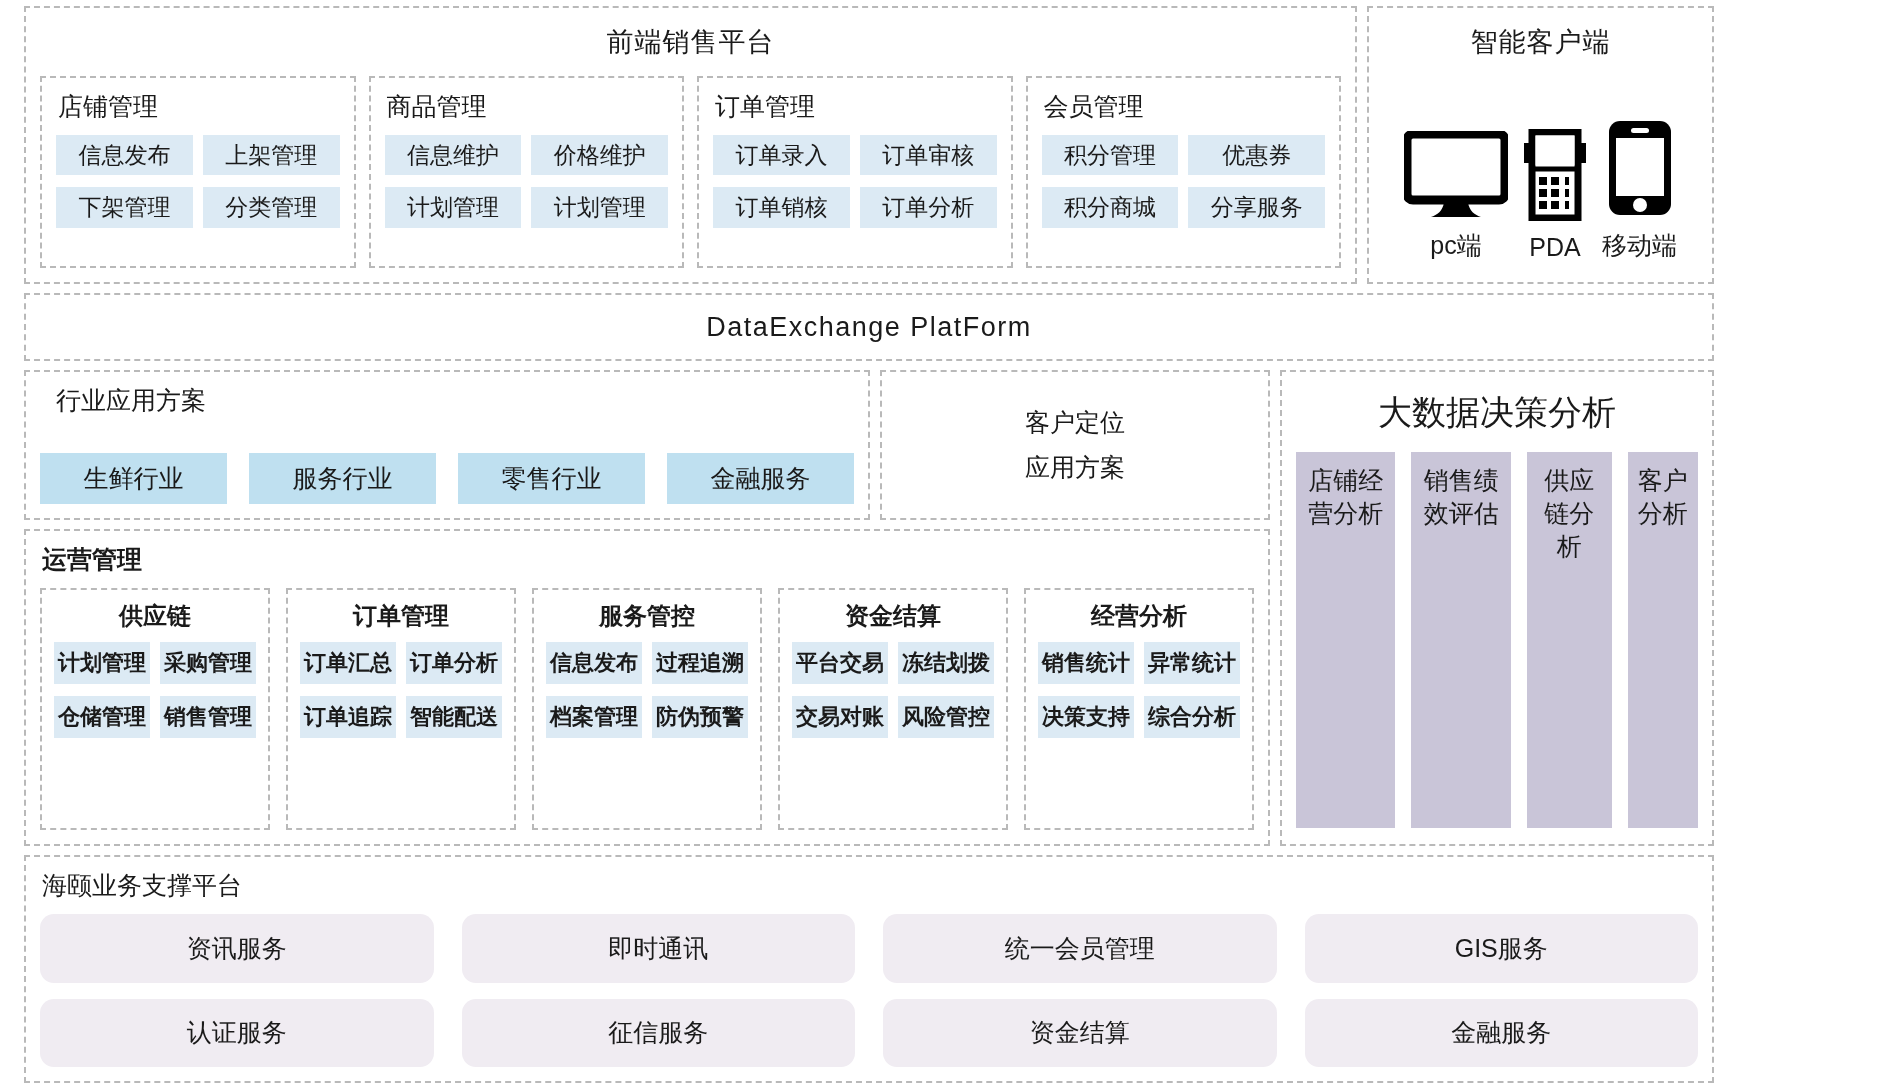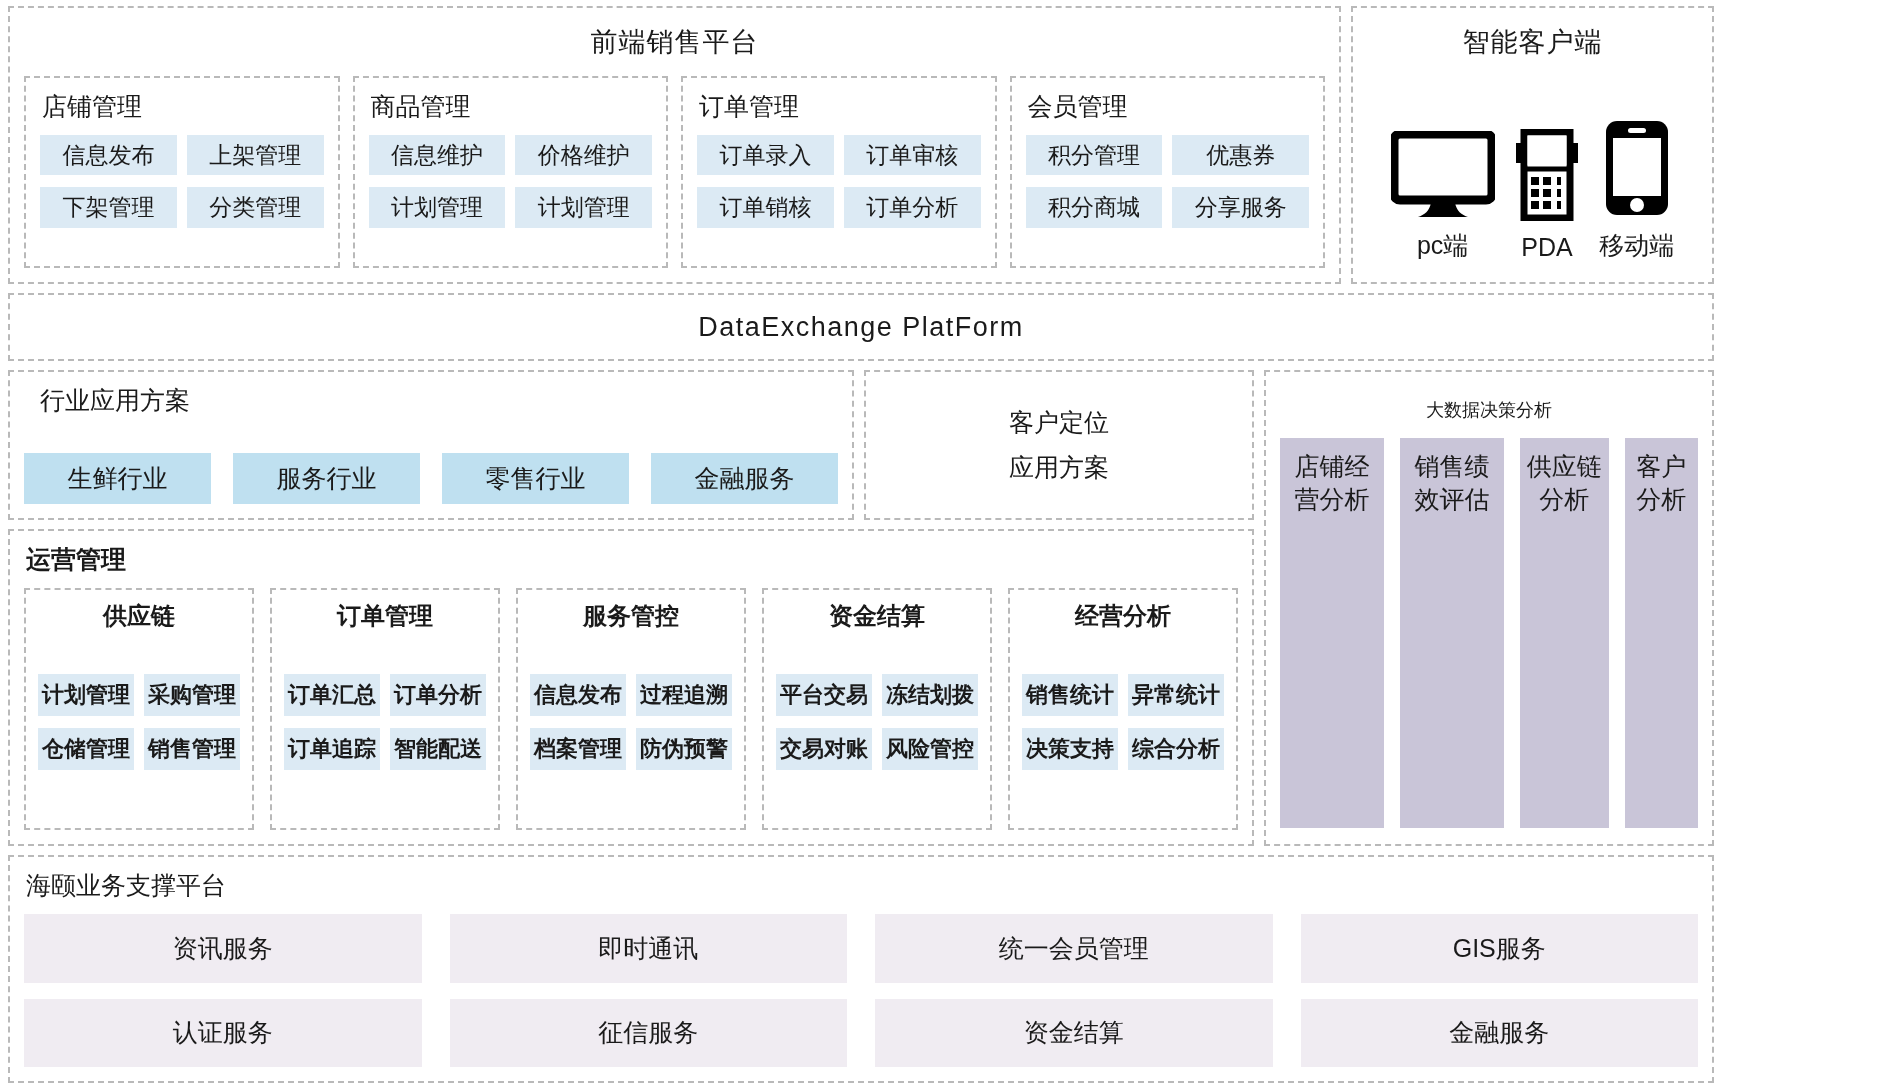--- a/index.html
+++ b/index.html
@@ -6,21 +6,21 @@
   html, body {
     margin: 0; padding: 0;
     background: #ffffff;
   }
   body {
     width: 1895px; height: 1091px;
     font-family: "Liberation Sans", "DejaVu Sans", sans-serif;
     color: #1a1a1a;
     overflow: hidden;
   }
-  .page { width: 1722px; height: 1091px; padding: 6px 8px 8px 8px; display: flex; flex-direction: column; gap: 9px; }
+  .page { width: 1722px; height: 1091px; padding: 6px 8px 8px 24px; display: flex; flex-direction: column; gap: 9px; }
 
   .dash { border: 2px dashed #b9b9b9; background: #fff; }
 
   
   .row1 { display: flex; gap: 10px; height: 278px; }
   .sales-platform { flex: 0 0 1333px; padding: 10px 14px 14px 14px; display: flex; flex-direction: column; }
   .section-title-center { text-align: center; font-size: 27px; letter-spacing: 1px; margin: 6px 0 16px 0; }
   .group-row { display: flex; gap: 13px; flex: 1; }
   .group { flex: 1; padding: 10px 14px 14px 14px; display: flex; flex-direction: column; }
   .group-title { font-size: 25px; margin: 2px 0 12px 2px; }
@@ -49,36 +49,36 @@
   .industry-title { font-size: 25px; margin: 2px 0 10px 16px; font-family: Liberation Serif, serif; }
   .industry-chips { display: flex; gap: 22px; flex: 1; align-items: flex-end; }
   .ind-chip { flex: 1; background: #bfe0f0; font-size: 25px; text-align: center; padding: 9px 4px; }
 
   .cust-pos { flex: 1; padding: 14px; display: flex; flex-direction: column; align-items: center; justify-content: center; gap: 12px; }
   .cust-pos div { font-size: 25px; }
 
   .ops { flex: 1; padding: 10px 14px 14px 14px; display: flex; flex-direction: column; font-weight: bold; }
   .ops-title { font-size: 25px; margin: 2px 0 12px 2px; }
   .ops-groups { display: flex; gap: 16px; flex: 1; }
-  .ops-group { flex: 1; padding: 8px 12px 12px 12px; display: flex; flex-direction: column; gap: 32px; }
+  .ops-group { flex: 1; padding: 8px 12px 12px 12px; display: flex; flex-direction: column; }
   .ops-group-title { font-size: 24px; text-align: center; margin: 2px 0 10px 0; }
   .ops-chip { background: #dceaf4; font-size: 22px; text-align: center; padding: 6px 4px; white-space: nowrap; }
 
   .bigdata { flex: 1; padding: 10px 14px 16px 14px; display: flex; flex-direction: column; }
-  .bigdata-title { font-size: 18px; text-align: center; margin: 16px 0 16px 0; }
+  .bigdata-title { font-size: 34px; text-align: center; margin: 8px 0 16px 0; }
   .bigdata-items { display: flex; flex-direction: row; gap: 16px; flex: 1; }
   .bd-chip { background: #c9c5d8; font-size: 25px; text-align: center; padding: 12px 6px; }
 
   
   .support { height: 228px; padding: 10px 14px 14px 14px; display: flex; flex-direction: column; }
   .support-title { font-size: 25px; margin: 2px 0 12px 2px; }
   .support-grid { display: grid; grid-template-columns: repeat(4, 1fr); gap: 16px 28px; flex: 1; }
   .sup-chip {
     background: #f0ecf2; font-size: 25px; display: flex; align-items: center;
-    justify-content: center; text-align: center;
+    justify-content: center; text-align: center; border-radius: 14px;
   }
 </style>
 </head>
 <body>
 
 <div class="page">
 
   <div class="row1">
 
     <div class="dash sales-platform">

